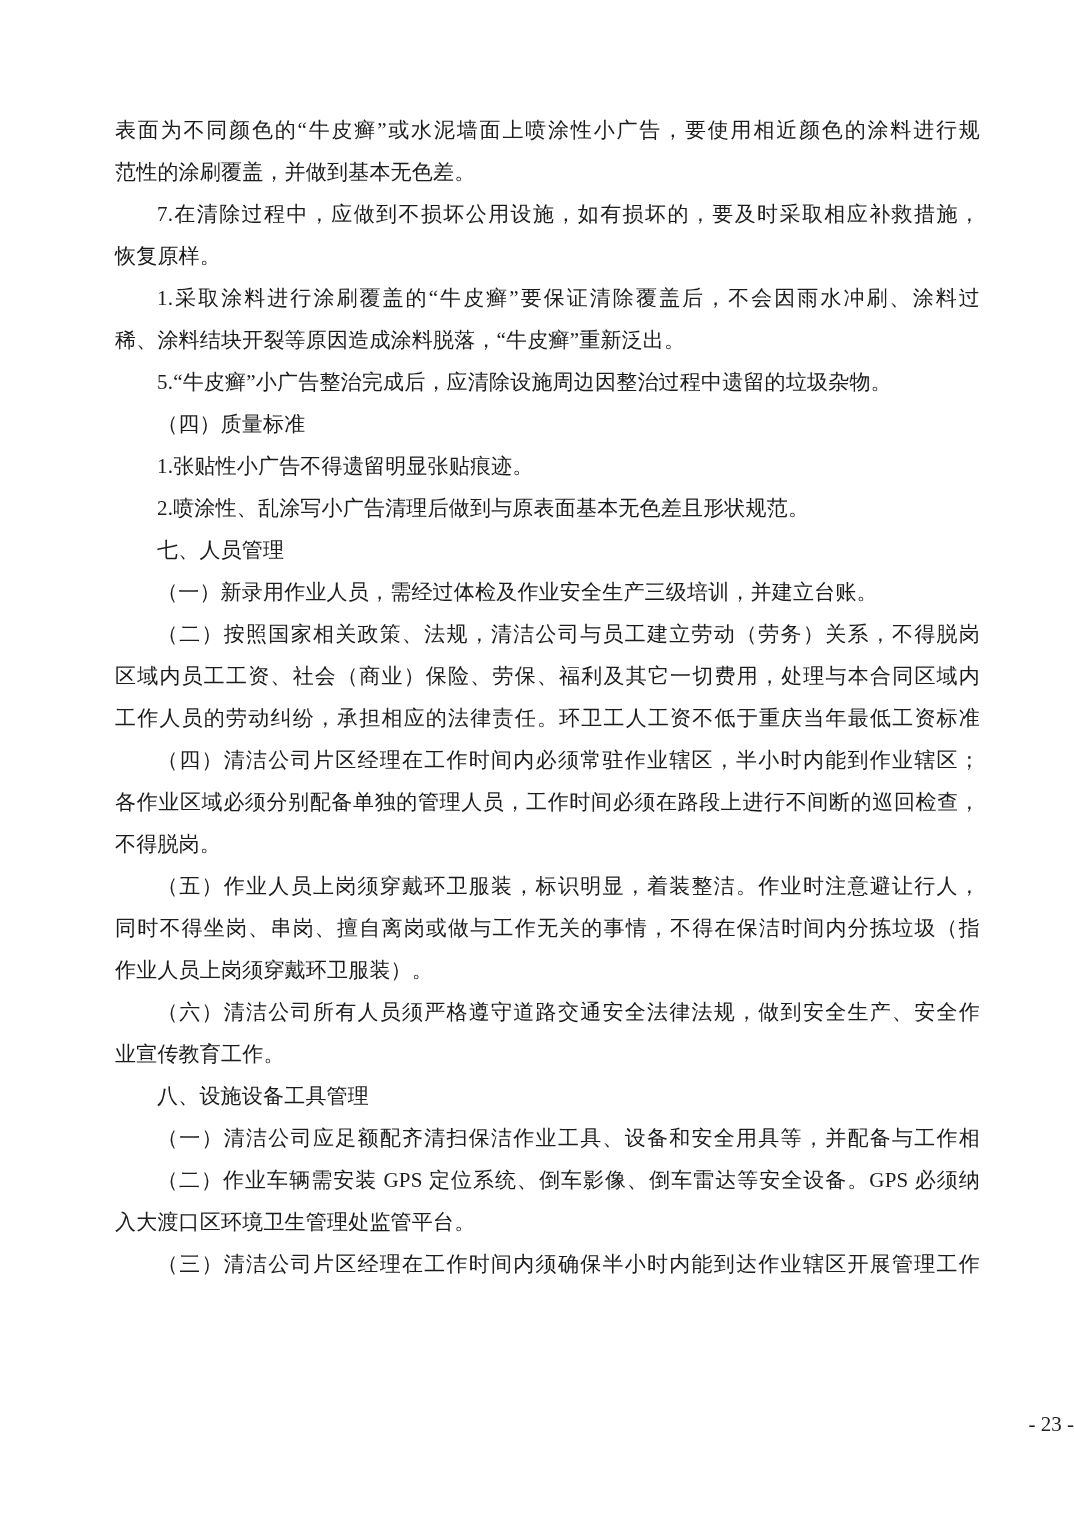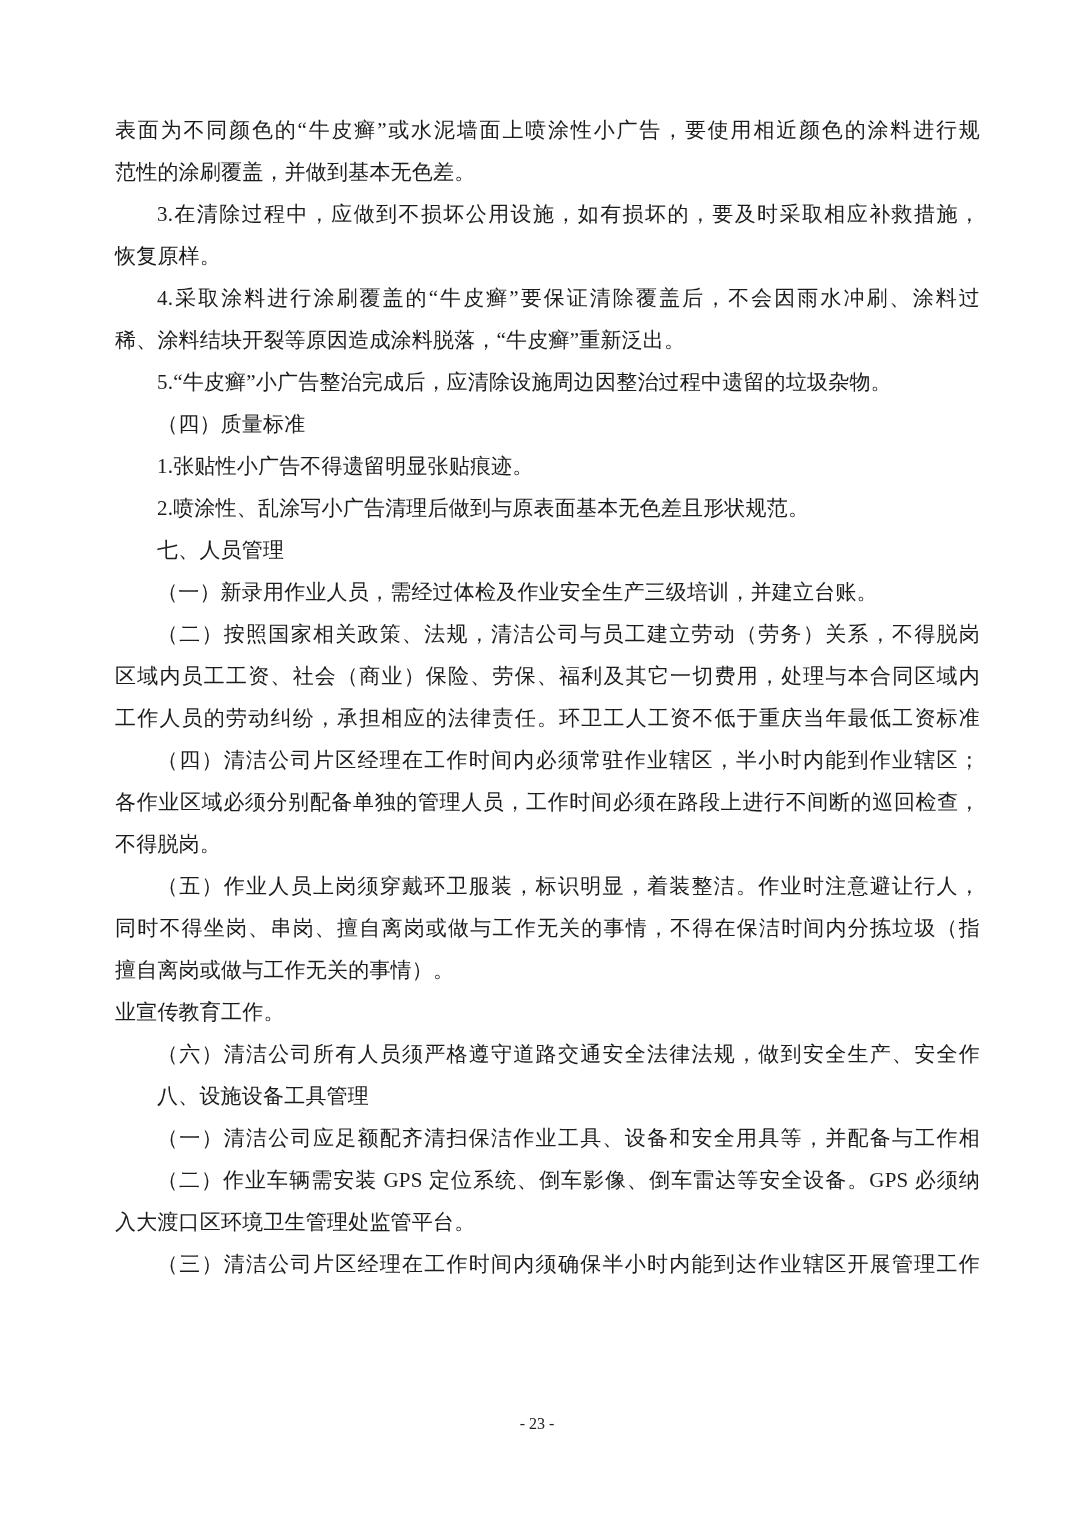--- a/index.html
+++ b/index.html
@@ -39,53 +39,53 @@
     -moz-text-align-last: justify;
     text-justify: inter-character;
   }
   .footer {
     position: absolute;
     left: 0;
     width: 100%;
     top: 1410px;
     height: 28px;
     line-height: 28px;
-    text-align: center;
-    font-size: 16px;
+    text-align: right;
+    font-size: 21px;
     color: #222222;
   }
 </style>
 </head>
 <body>
 
 <div class="page">
   <div class="text-block">
       <div class="line fill">表面为不同颜色的“牛皮癣”或水泥墙面上喷涂性小广告，要使用相近颜色的涂料进行规</div>
       <div class="line">范性的涂刷覆盖，并做到基本无色差。</div>
-      <div class="line indent fill">3.在清除过程中，应做到不损坏公用设施，如有损坏的，要及时采取相应补救措施，</div>
+      <div class="line indent fill">7.在清除过程中，应做到不损坏公用设施，如有损坏的，要及时采取相应补救措施，</div>
       <div class="line">恢复原样。</div>
-      <div class="line indent fill">4.采取涂料进行涂刷覆盖的“牛皮癣”要保证清除覆盖后，不会因雨水冲刷、涂料过</div>
+      <div class="line indent fill">1.采取涂料进行涂刷覆盖的“牛皮癣”要保证清除覆盖后，不会因雨水冲刷、涂料过</div>
       <div class="line">稀、涂料结块开裂等原因造成涂料脱落，“牛皮癣”重新泛出。</div>
       <div class="line indent">5.“牛皮癣”小广告整治完成后，应清除设施周边因整治过程中遗留的垃圾杂物。</div>
       <div class="line indent">（四）质量标准</div>
       <div class="line indent">1.张贴性小广告不得遗留明显张贴痕迹。</div>
       <div class="line indent">2.喷涂性、乱涂写小广告清理后做到与原表面基本无色差且形状规范。</div>
       <div class="line indent">七、人员管理</div>
       <div class="line indent">（一）新录用作业人员，需经过体检及作业安全生产三级培训，并建立台账。</div>
       <div class="line indent fill">（二）按照国家相关政策、法规，清洁公司与员工建立劳动（劳务）关系，不得脱岗</div>
       <div class="line fill">区域内员工工资、社会（商业）保险、劳保、福利及其它一切费用，处理与本合同区域内</div>
       <div class="line fill">工作人员的劳动纠纷，承担相应的法律责任。环卫工人工资不低于重庆当年最低工资标准</div>
       <div class="line indent fill">（四）清洁公司片区经理在工作时间内必须常驻作业辖区，半小时内能到作业辖区；</div>
       <div class="line fill">各作业区域必须分别配备单独的管理人员，工作时间必须在路段上进行不间断的巡回检查，</div>
       <div class="line">不得脱岗。</div>
       <div class="line indent fill">（五）作业人员上岗须穿戴环卫服装，标识明显，着装整洁。作业时注意避让行人，</div>
       <div class="line fill">同时不得坐岗、串岗、擅自离岗或做与工作无关的事情，不得在保洁时间内分拣垃圾（指</div>
-      <div class="line">擅自离岗或做与工作无关的事情）。</div>
+      <div class="line">作业人员上岗须穿戴环卫服装）。</div>
+      <div class="line indent fill">（六）清洁公司所有人员须严格遵守道路交通安全法律法规，做到安全生产、安全作</div>
       <div class="line">业宣传教育工作。</div>
-      <div class="line indent fill">（六）清洁公司所有人员须严格遵守道路交通安全法律法规，做到安全生产、安全作</div>
       <div class="line indent">八、设施设备工具管理</div>
       <div class="line indent fill">（一）清洁公司应足额配齐清扫保洁作业工具、设备和安全用具等，并配备与工作相</div>
       <div class="line indent fill">（二）作业车辆需安装 GPS 定位系统、倒车影像、倒车雷达等安全设备。GPS 必须纳</div>
       <div class="line">入大渡口区环境卫生管理处监管平台。</div>
       <div class="line indent fill">（三）清洁公司片区经理在工作时间内须确保半小时内能到达作业辖区开展管理工作</div>
     </div>
   <div class="footer">- 23 -</div>
 </div>
 
 </body></html>

